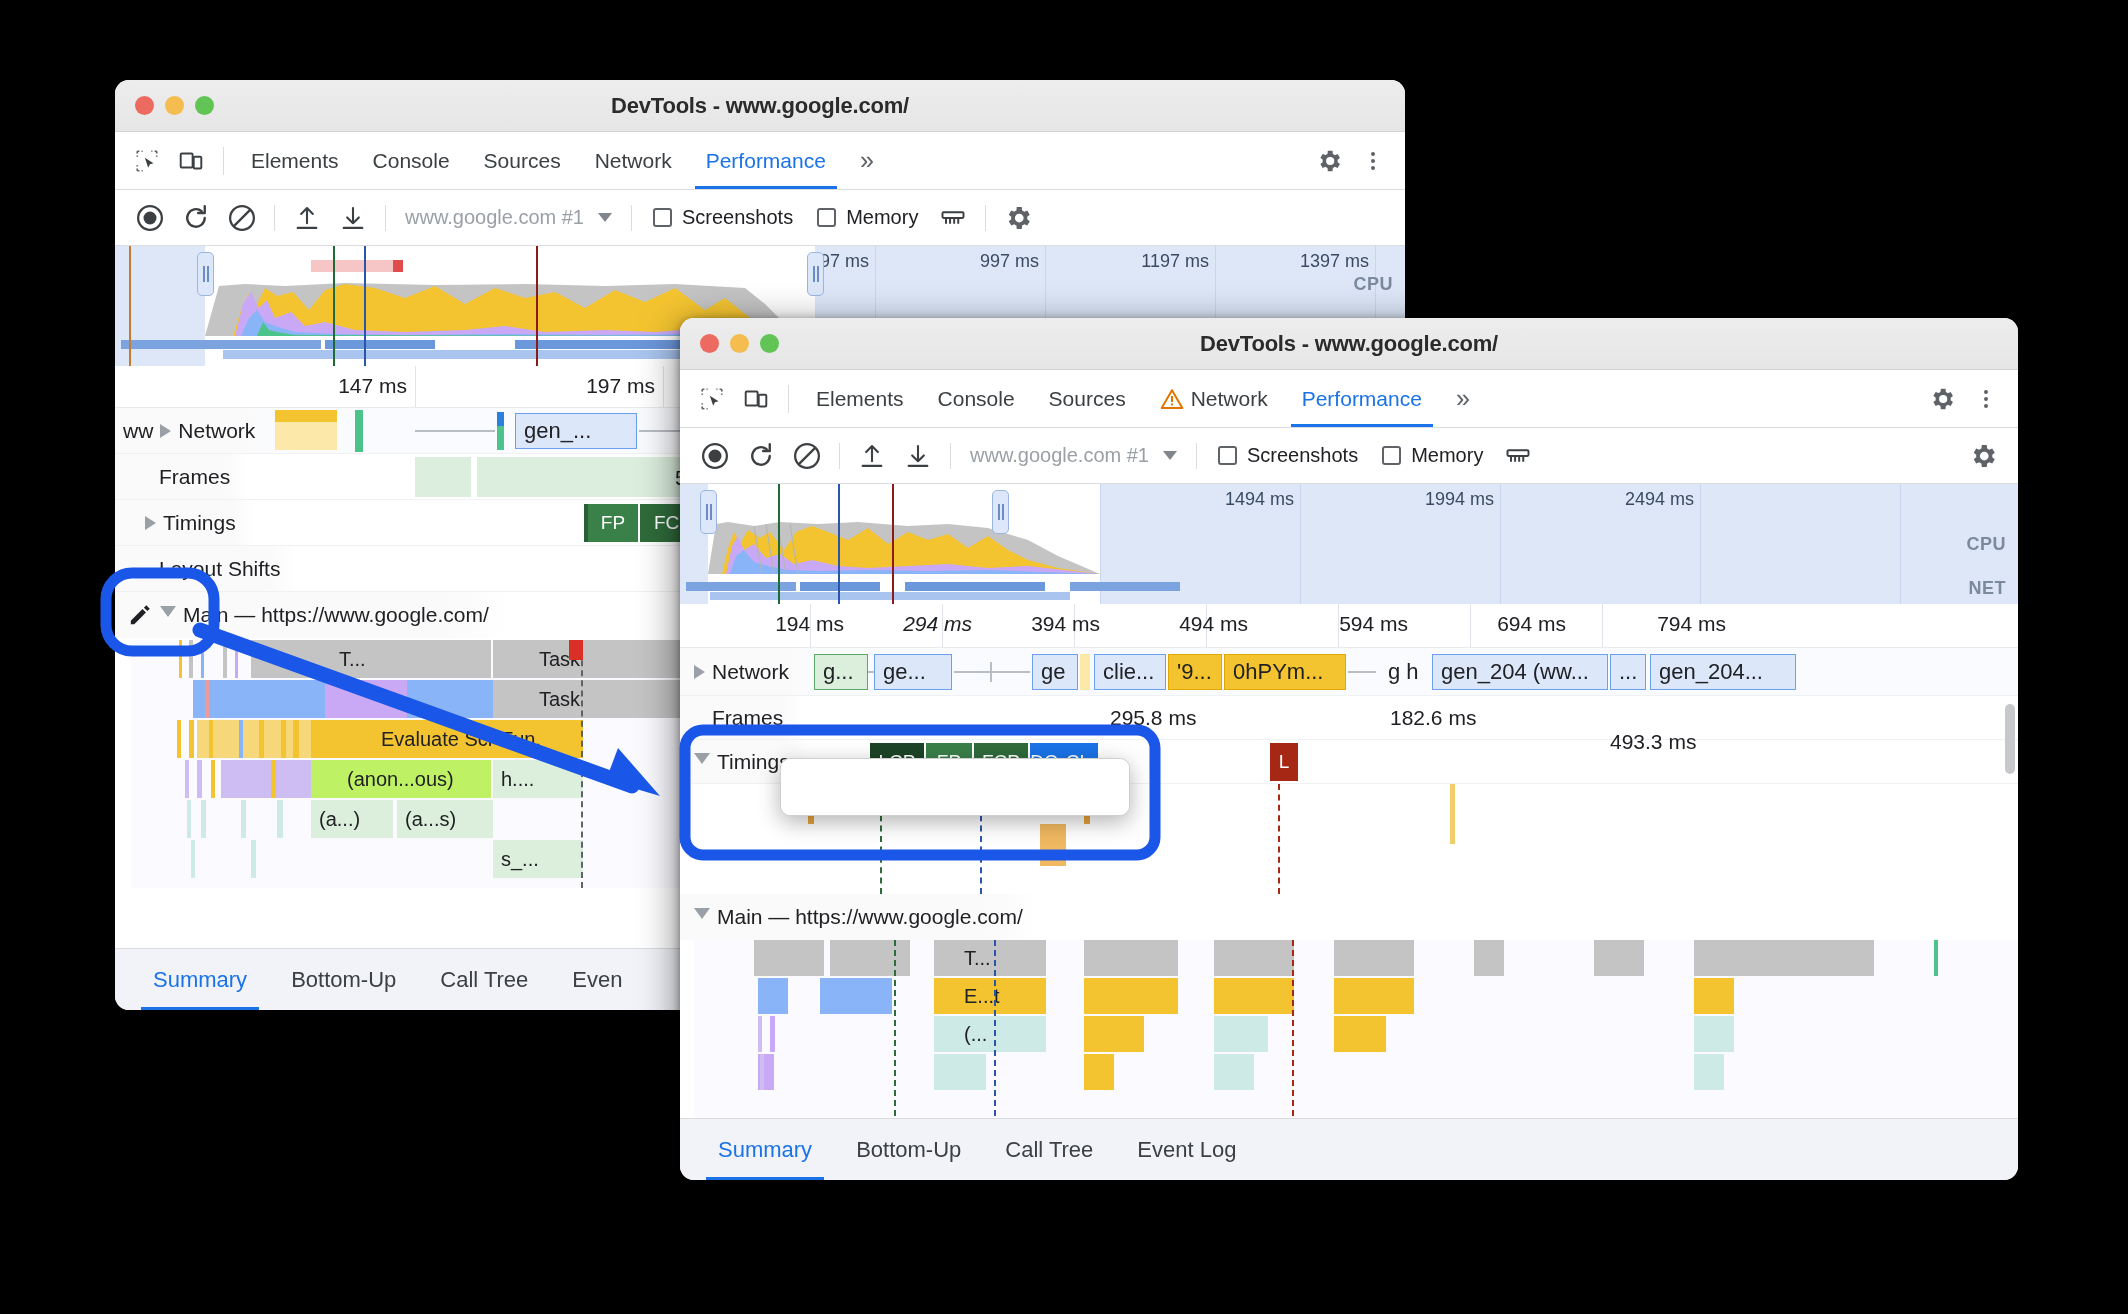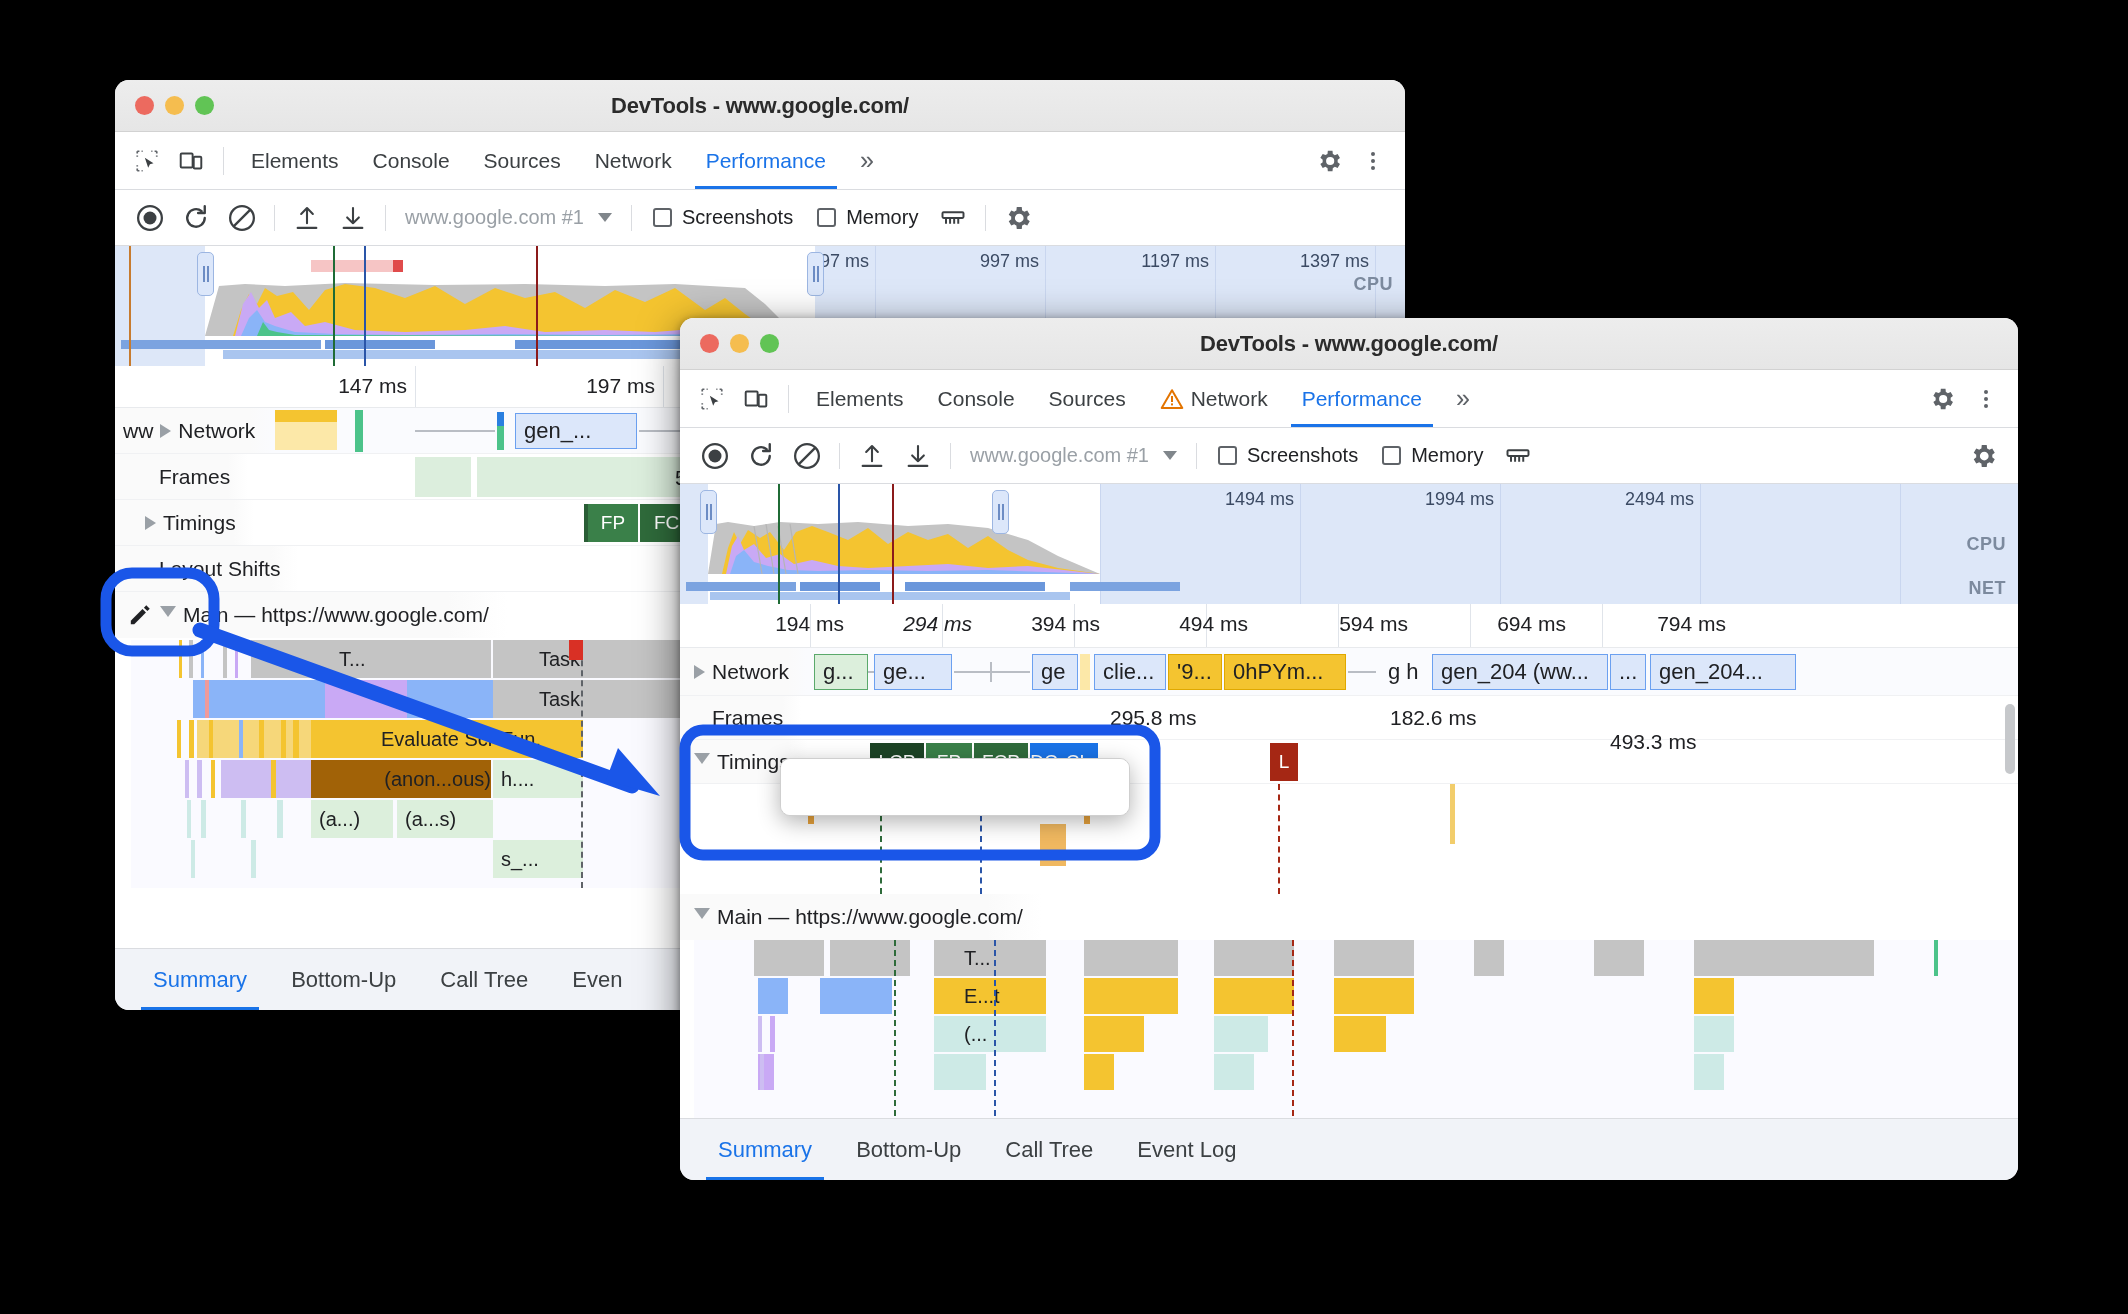--- a/index.html
+++ b/index.html
@@ -419,21 +419,21 @@
 
       <div style="position:absolute;left:66px;top:80px;width:290px;height:38px;background:#f6d77a;"></div>
       <div class="flamecell" style="left:180px;top:80px;width:182px;height:38px;background:#f4c430;">
         <span style="padding-left:62px;">Evaluate Script</span>
       </div>
       <div class="flamecell" style="left:362px;top:80px;width:90px;height:38px;background:#f4c430;">
         <span>Fun.</span>
       </div>
 
       <div style="position:absolute;left:90px;top:120px;width:260px;height:38px;background:#cdbdf2;"></div>
-      <div class="flamecell" style="left:180px;top:120px;width:180px;height:38px;background:#a16207;justify-content:flex-end;">
+      <div class="flamecell" style="left:180px;top:120px;width:180px;height:38px;background:#bef264;">
         <span style="padding-left:28px;">(anon...ous)</span>
       </div>
       <div class="flamecell" style="left:362px;top:120px;width:90px;height:38px;background:#dcefdc;">
         <span>h....</span>
       </div>
 
       <div class="flamecell" style="left:180px;top:160px;width:82px;height:38px;background:#dcefdc;">
         <span>(a...)</span>
       </div>
       <div class="flamecell" style="left:266px;top:160px;width:96px;height:38px;background:#dcefdc;">

